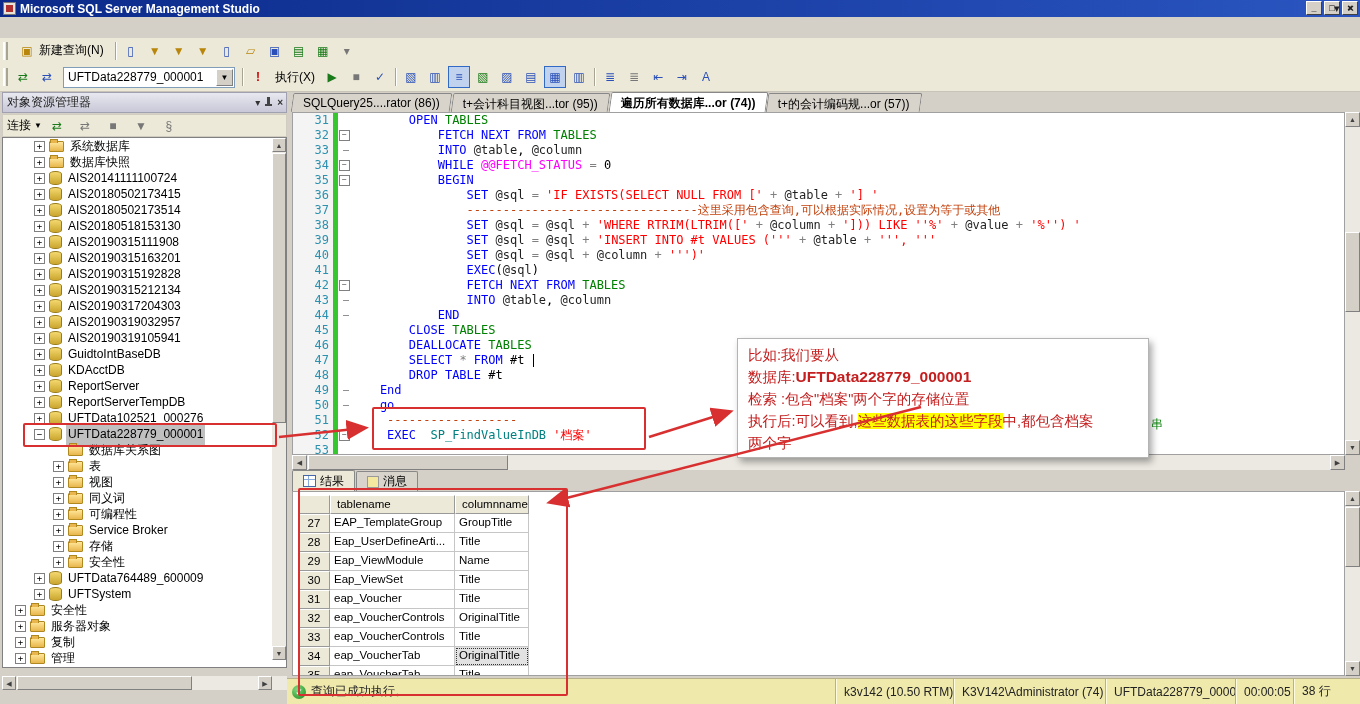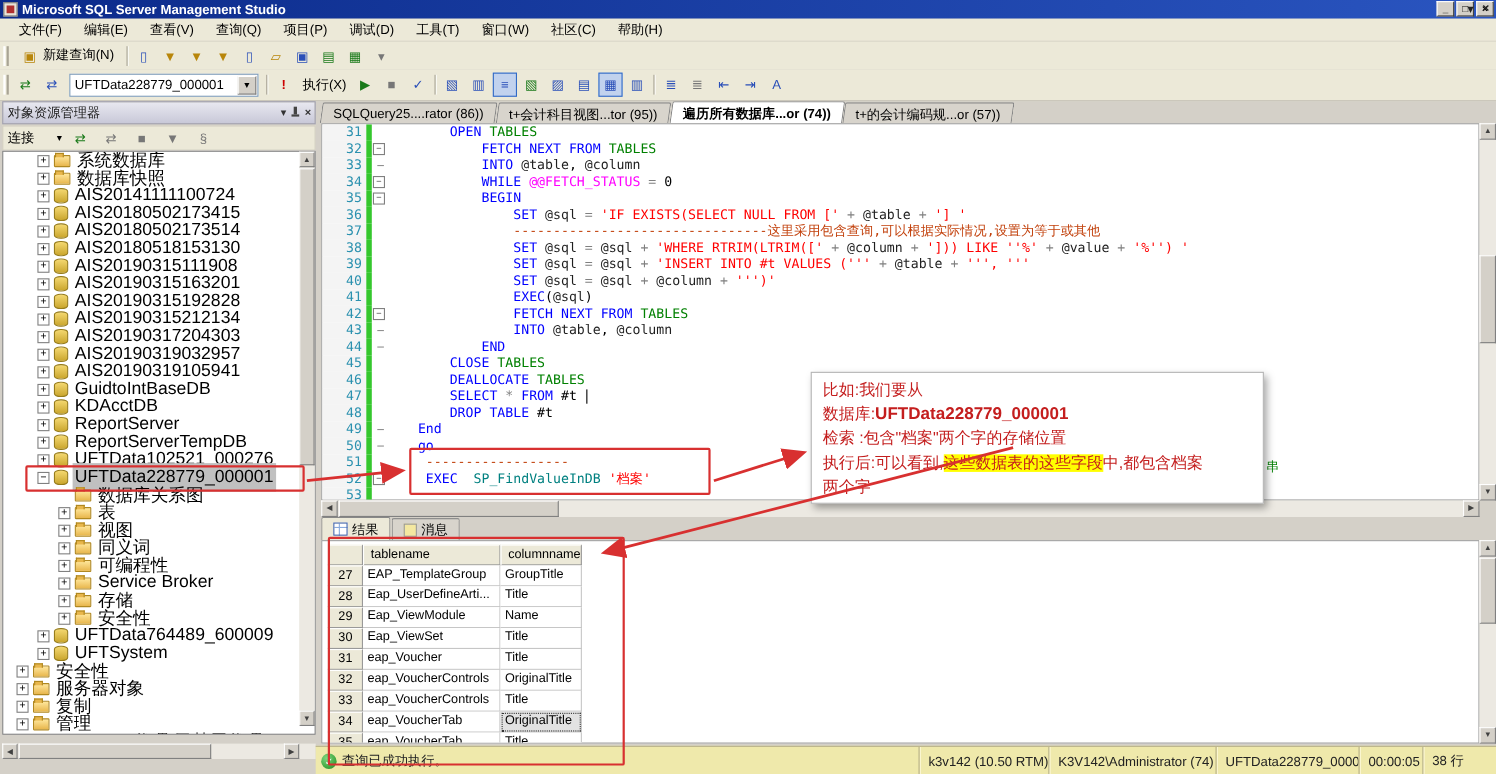--- a/index.html
+++ b/index.html
@@ -50,21 +50,21 @@
   .pinic:before{ content:""; position:absolute; left:3px; top:0; width:3px; height:7px; background:#444; }
   .pinic:after{ content:""; position:absolute; left:1px; top:7px; width:7px; height:2px; background:#444; }
   .oe-tools { position:absolute; left:0; top:22px; width:285px; height:23px; background:#ece9d8;
     display:flex; align-items:center; padding-left:4px; gap:3px; border:1px solid #d0ccc0; }
   .oe-tree { position:absolute; left:0; top:45px; width:285px; height:531px; background:#fff;
     border:1px solid #808080; overflow:hidden; }
   .trow { display:flex; align-items:center; height:16px; white-space:nowrap; }
   .texp { width:11px; height:11px; border:1px solid #808080; background:#fff; font-size:9px; line-height:9px;
     text-align:center; color:#000; margin-right:4px; flex:none; font-family:"DejaVu Sans Mono",monospace; }
   .texp.none { visibility:hidden; }
-  .tlabel { padding:4px 2px; font-size:16px; }
+  .tlabel { padding:4px 2px; font-size:12px; }
   .tlabel.sel { background:#c0c0c0; }
   .ic { flex:none; margin-right:4px; position:relative; }
   .ic-folder { width:15px; height:11px; background:linear-gradient(#ffe79c,#e8b64c); border:1px solid #b08820; border-radius:1px; }
   .ic-folder:before { content:""; position:absolute; left:0; top:-3px; width:6px; height:3px;
     background:#e8b64c; border:1px solid #b08820; border-bottom:none; }
   .ic-db { width:13px; height:14px; background:linear-gradient(#f4d870,#caa62e); border:1px solid #967c1c;
     border-radius:6px / 3px; }
   .ic-agent { width:13px; height:13px; background:#e0e0e8; border:1px solid #888; }
   .ic-agent:before { content:""; position:absolute; right:-2px; bottom:-2px; width:7px; height:7px;
     border-radius:50%; background:#cc3333; border:1px solid #fff; }
@@ -149,32 +149,20 @@
   <div class="titlebar">
     <span class="app-icon"></span>
     <span>Microsoft SQL Server Management Studio</span>
     <span class="winbtns">
       <span class="winbtn">_</span>
       <span class="winbtn">□</span>
       <span class="winbtn">×</span>
     </span>
   </div>
 
-  <div class="menubar" id="menubar">
-      <span class="menuitem">文件(F)</span>
-      <span class="menuitem">编辑(E)</span>
-      <span class="menuitem">查看(V)</span>
-      <span class="menuitem">查询(Q)</span>
-      <span class="menuitem">项目(P)</span>
-      <span class="menuitem">调试(D)</span>
-      <span class="menuitem">工具(T)</span>
-      <span class="menuitem">窗口(W)</span>
-      <span class="menuitem">社区(C)</span>
-      <span class="menuitem">帮助(H)</span>
-    </div>
 
   <div class="toolbar tb1">
     <span class="grip"></span>
     <button class="tbbtn newquery" style="border:1px solid transparent;background:none;">
       <span class="tbico g-gold">▣</span>
       <span>新建查询(N)</span>
     </button>
     <span class="tbsep"></span>
     <span id="tb1icons" style="display:flex;align-items:center;">
         <span class="tbbtn">
@@ -288,21 +276,21 @@
   <div id="objexp">
     <div class="oe-head">
       <span>对象资源管理器</span>
       <span class="hbtns">
         <span>▾</span>
         <span class="pinic"></span>
         <span style="font-weight:bold;">×</span>
       </span>
     </div>
     <div class="oe-tools">
-      <button style="background:none;border:none;font-size:12px;display:flex;gap:19px;align-items:center;">
+      <button style="background:none;border:none;font-size:12px;display:flex;gap:3px;align-items:center;">
         <span>连接</span>
           <span style="font-size:8px;">▼</span>
       </button>
       <span id="oeicons" style="display:flex;align-items:center;gap:4px;">
           <span class="tbbtn">
             <span class="tbico g-green">⇄</span>
           </span>
           <span class="tbbtn">
             <span class="tbico g-gray">⇄</span>
           </span>

